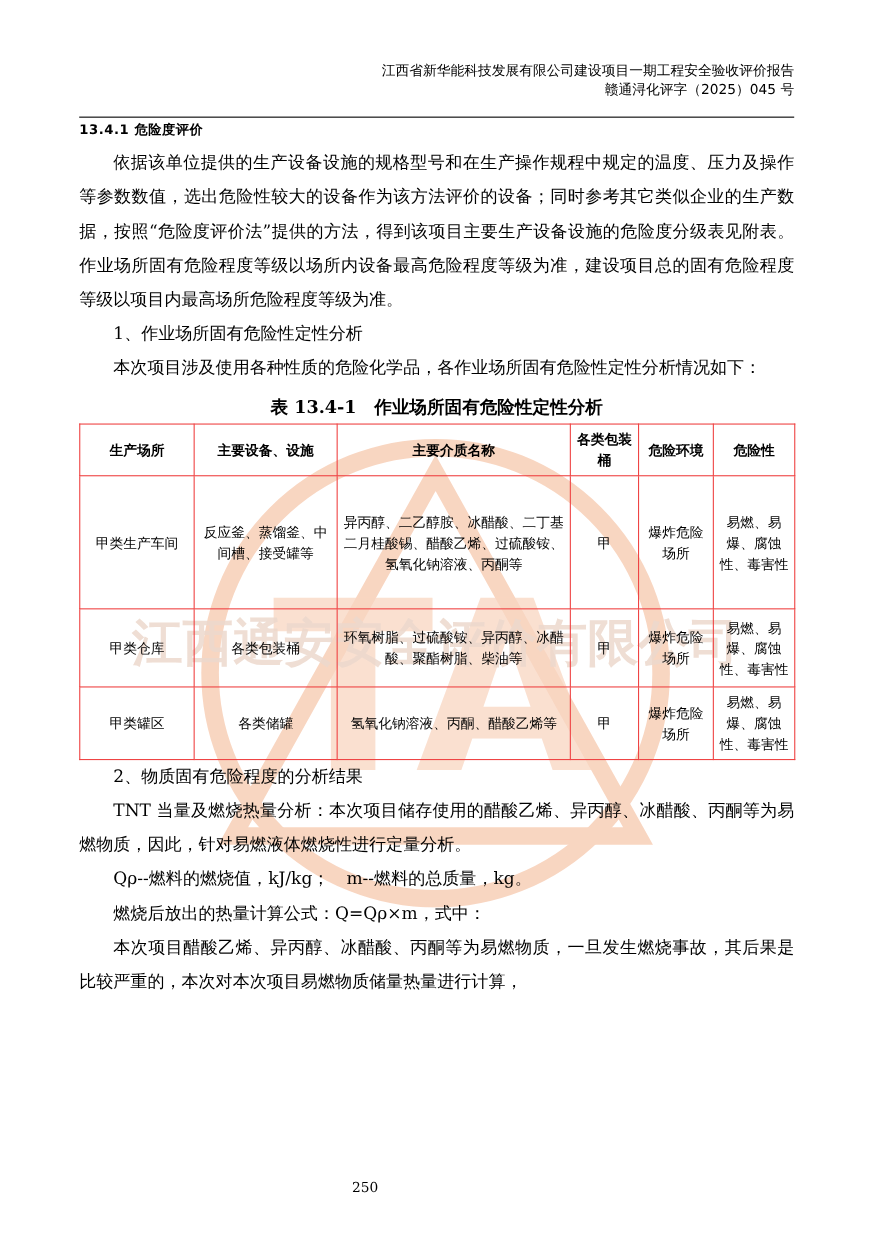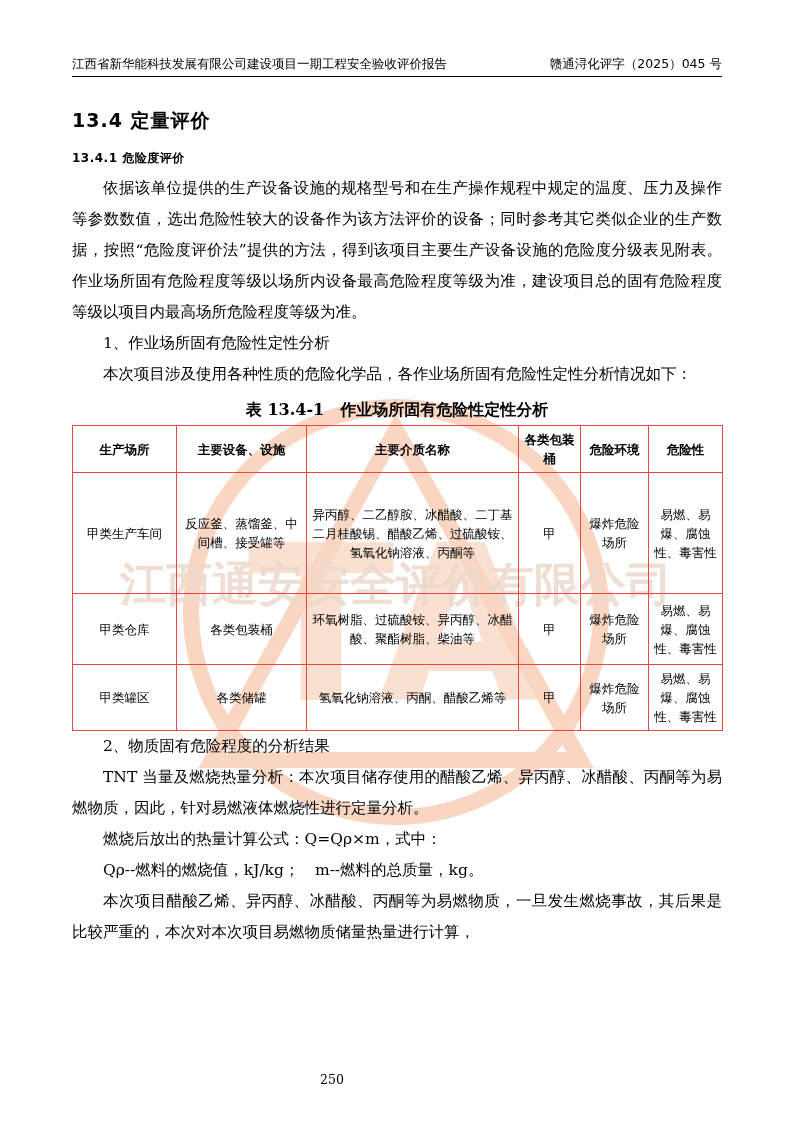--- a/index.html
+++ b/index.html
@@ -30,23 +30,24 @@
   .header {
     position: absolute;
     left: 72px;
     top: 56px;
     width: 650px;
     display: flex;
     justify-content: space-between;
     align-items: flex-end;
     font-size: 12.5px;
     font-family: "DejaVu Sans", "Liberation Sans", sans-serif;
-    padding-bottom: 3px;
+    padding-bottom: 16px;
     border-bottom: 1px solid #000;
     z-index: 10;
+    flex-direction: column;
   }
   .header-left { letter-spacing: 0px; }
   .header-right { letter-spacing: 0px; }
 
   
   .content {
     position: absolute;
     left: 72px;
     top: 94px;
     width: 650px;
@@ -133,21 +134,20 @@
     </g>
   </svg>
 
   <div class="header">
     <div class="header-left">江西省新华能科技发展有限公司建设项目一期工程安全验收评价报告</div>
     <div class="header-right">赣通浔化评字（2025）045 号</div>
   </div>
 
   <div class="content">
 
-    <h1 class="sec">13.4 定量评价</h1>
     <h2 class="subsec">13.4.1 危险度评价</h2>
 
     <p class="body">依据该单位提供的生产设备设施的规格型号和在生产操作规程中规定的温度、压力及操作等参数数值，选出危险性较大的设备作为该方法评价的设备；同时参考其它类似企业的生产数据，按照“危险度评价法”提供的方法，得到该项目主要生产设备设施的危险度分级表见附表。作业场所固有危险程度等级以场所内设备最高危险程度等级为准，建设项目总的固有危险程度等级以项目内最高场所危险程度等级为准。</p>
     <p class="body">1、作业场所固有危险性定性分析</p>
     <p class="body">本次项目涉及使用各种性质的危险化学品，各作业场所固有危险性定性分析情况如下：</p>
 
     <div class="table-title">表 13.4-1　作业场所固有危险性定性分析</div>
 
     <table class="risk">
       <colgroup>
@@ -191,22 +191,22 @@
           <td>氢氧化钠溶液、丙酮、醋酸乙烯等</td>
           <td>甲</td>
           <td>爆炸危险场所</td>
           <td>易燃、易爆、腐蚀性、毒害性</td>
         </tr>
       </tbody>
     </table>
 
     <p class="body" style="margin-top:0">2、物质固有危险程度的分析结果</p>
     <p class="body">TNT 当量及燃烧热量分析：本次项目储存使用的醋酸乙烯、异丙醇、冰醋酸、丙酮等为易燃物质，因此，针对易燃液体燃烧性进行定量分析。</p>
+    <p class="body">Qρ--燃料的燃烧值，kJ/kg；　m--燃料的总质量，kg。</p>
     <p class="body">燃烧后放出的热量计算公式：Q=Qρ×m，式中：</p>
-    <p class="body">Qρ--燃料的燃烧值，kJ/kg；　m--燃料的总质量，kg。</p>
     <p class="body">本次项目醋酸乙烯、异丙醇、冰醋酸、丙酮等为易燃物质，一旦发生燃烧事故，其后果是比较严重的，本次对本次项目易燃物质储量热量进行计算，</p>
 
   </div>
 
   <div class="footer">
     <span>250</span>
   </div>
 
 </div>
 

